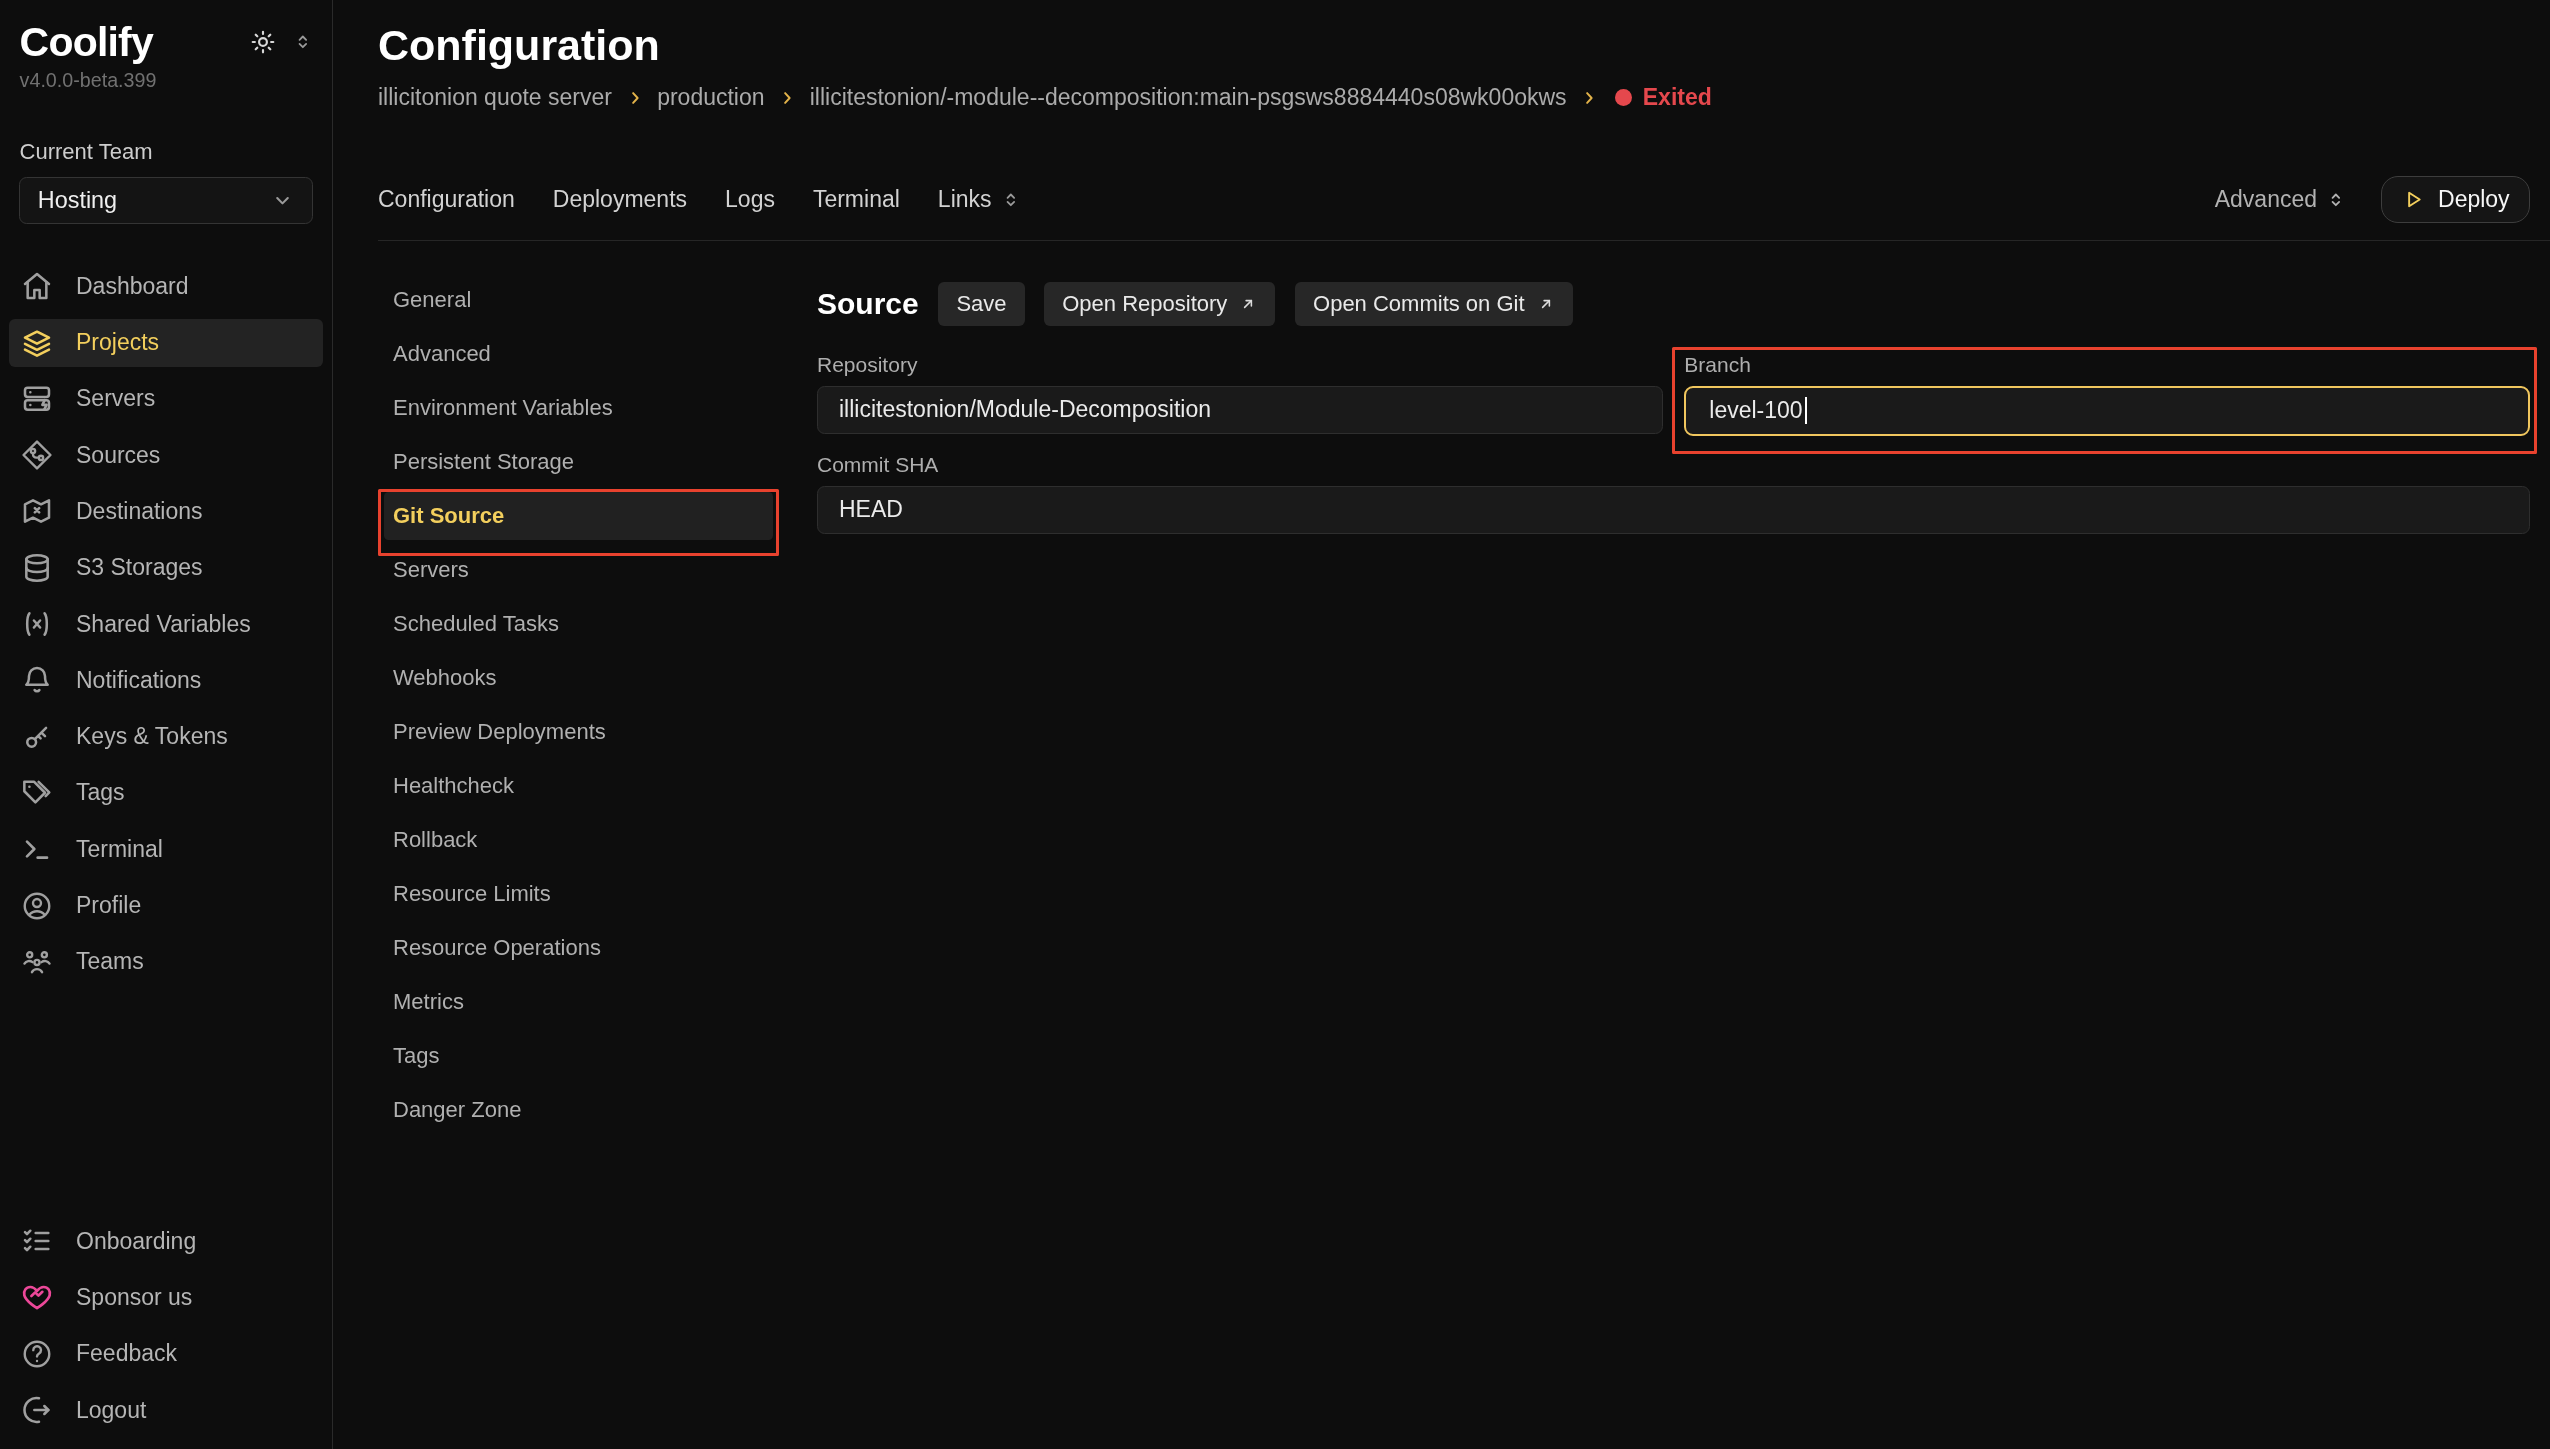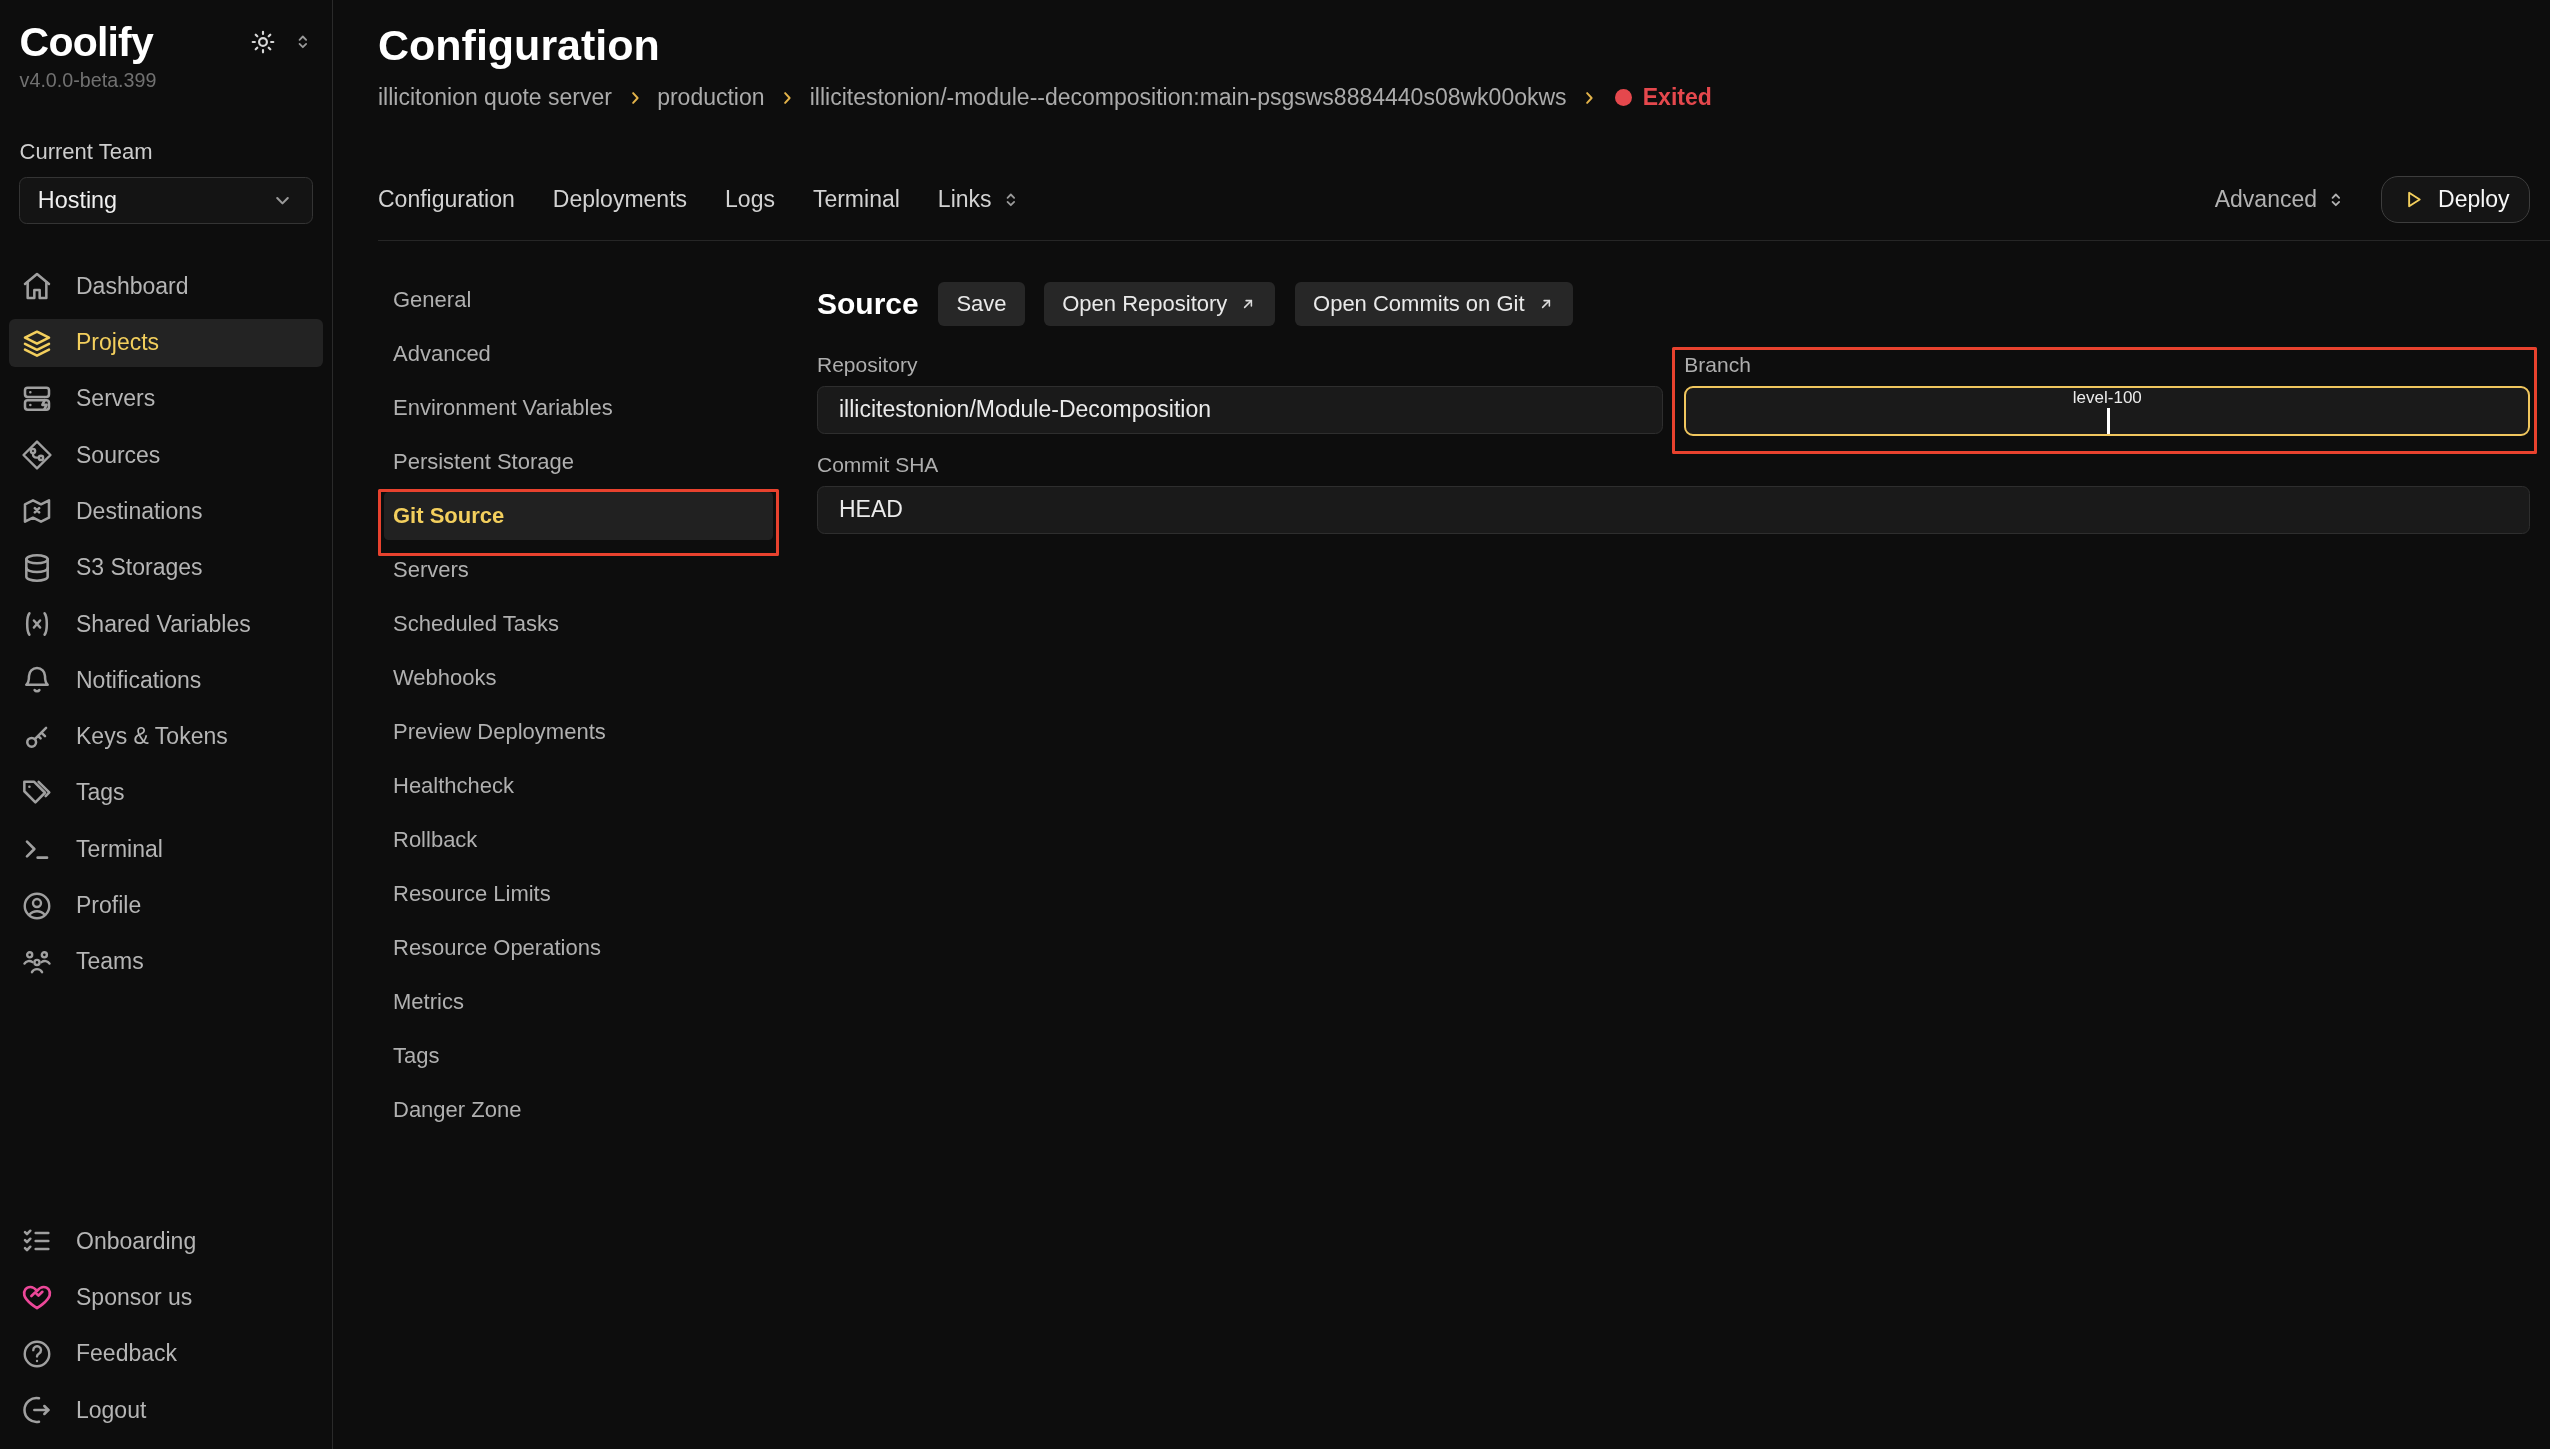--- a/index.html
+++ b/index.html
@@ -122,21 +122,21 @@
   .text-input{
     margin-top:7.6px;height:48px;width:100%;
     background:var(--input-bg);border:0.8px solid var(--border);border-radius:7.6px;
     padding:0 21px;font-size:23px;color:#ebebeb;
     font-family:inherit;outline:none;
   }
   .branch-box{
     margin-top:7.6px;height:50px;width:100%;
     background:var(--input-bg);border:2.3px solid #f0c65e;border-radius:9px;
     padding:0 23px;display:flex;align-items:center;
-    font-size:17px;color:#ebebeb;cursor:text;flex-direction:column;
+    font-size:23px;color:#ebebeb;cursor:text;
   }
   .caret{display:inline-block;width:2.3px;height:27px;background:#ffffff;margin-left:2.3px;}
   .branch-annotation{left:-12px;top:-5.3px;width:865px;height:107px;}
   .commit-field{margin-top:16.6px;}
 </style>
 </head>
 <body>
 
 <aside class="sidebar">
   <div class="logo-row">

